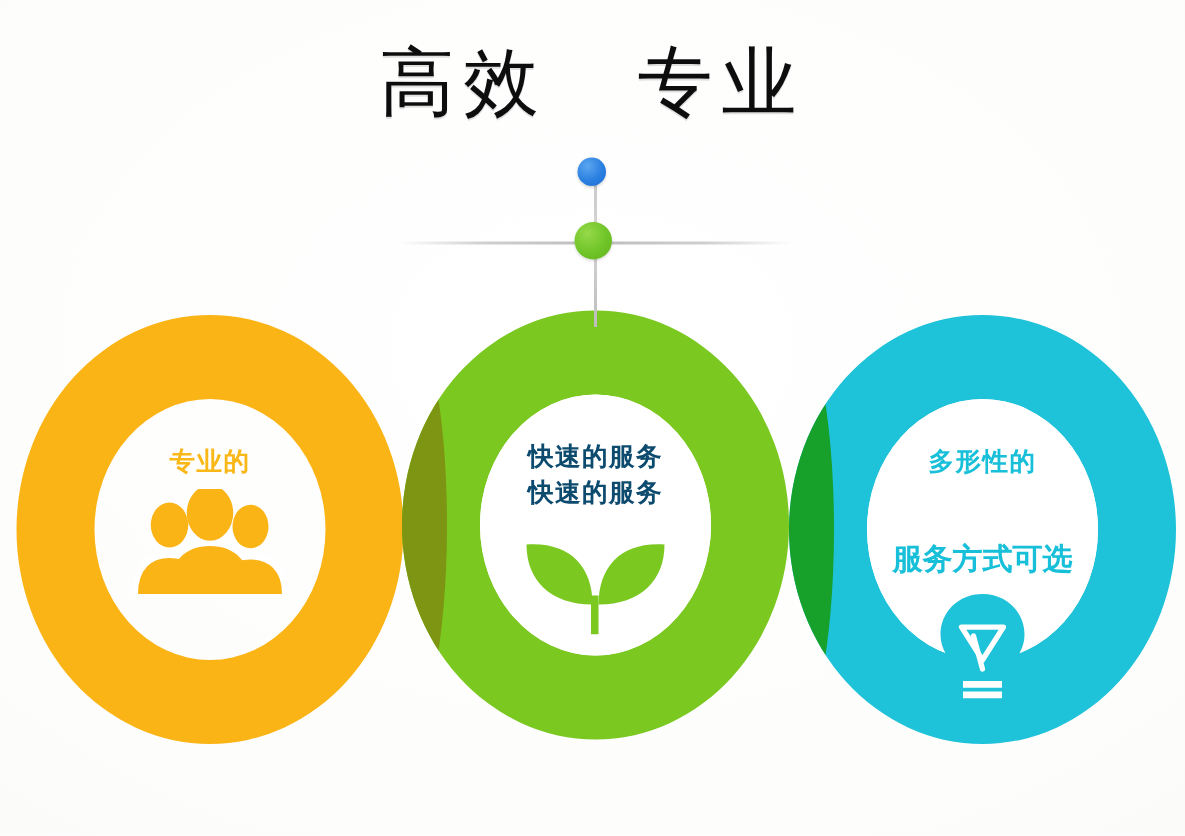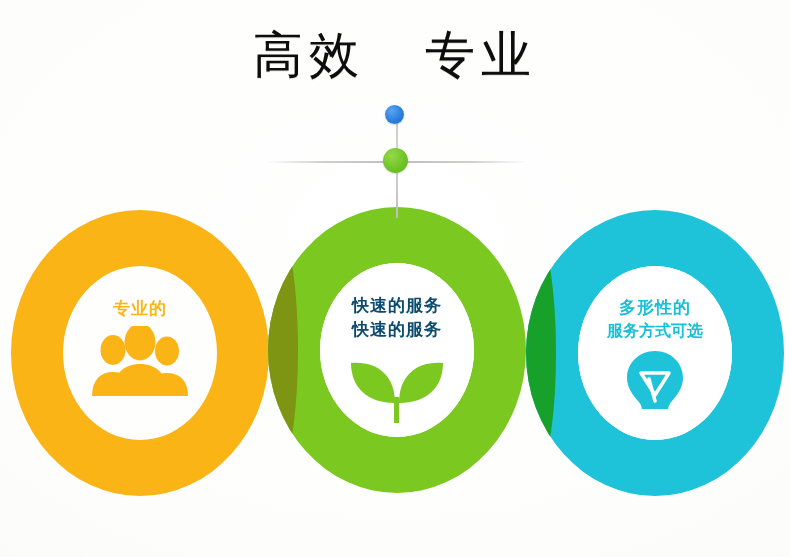--- a/index.html
+++ b/index.html
@@ -125,21 +125,21 @@
   .c-line{
     font-size:17px;
     font-weight:bold;
     line-height:1.42;
     letter-spacing:1px;
     white-space:nowrap;
   }
   #content-orange .c-line{ color:#f9b818; }
   #content-green  .c-line{ color:#0c4a6e; }
   #content-cyan   .c-line{ color:#18bfd8; }
-  #content-cyan .c-line.wide{ font-size:16px; letter-spacing:0px; }
+  #content-cyan .c-line.wide{ font-size:20px; letter-spacing:0px;margin-top:39px; }
 
   .c-icon{
     margin-top:6px;
     height:76px;
     display:flex;
     justify-content:center;
     align-items:flex-start;
   }
 
   

